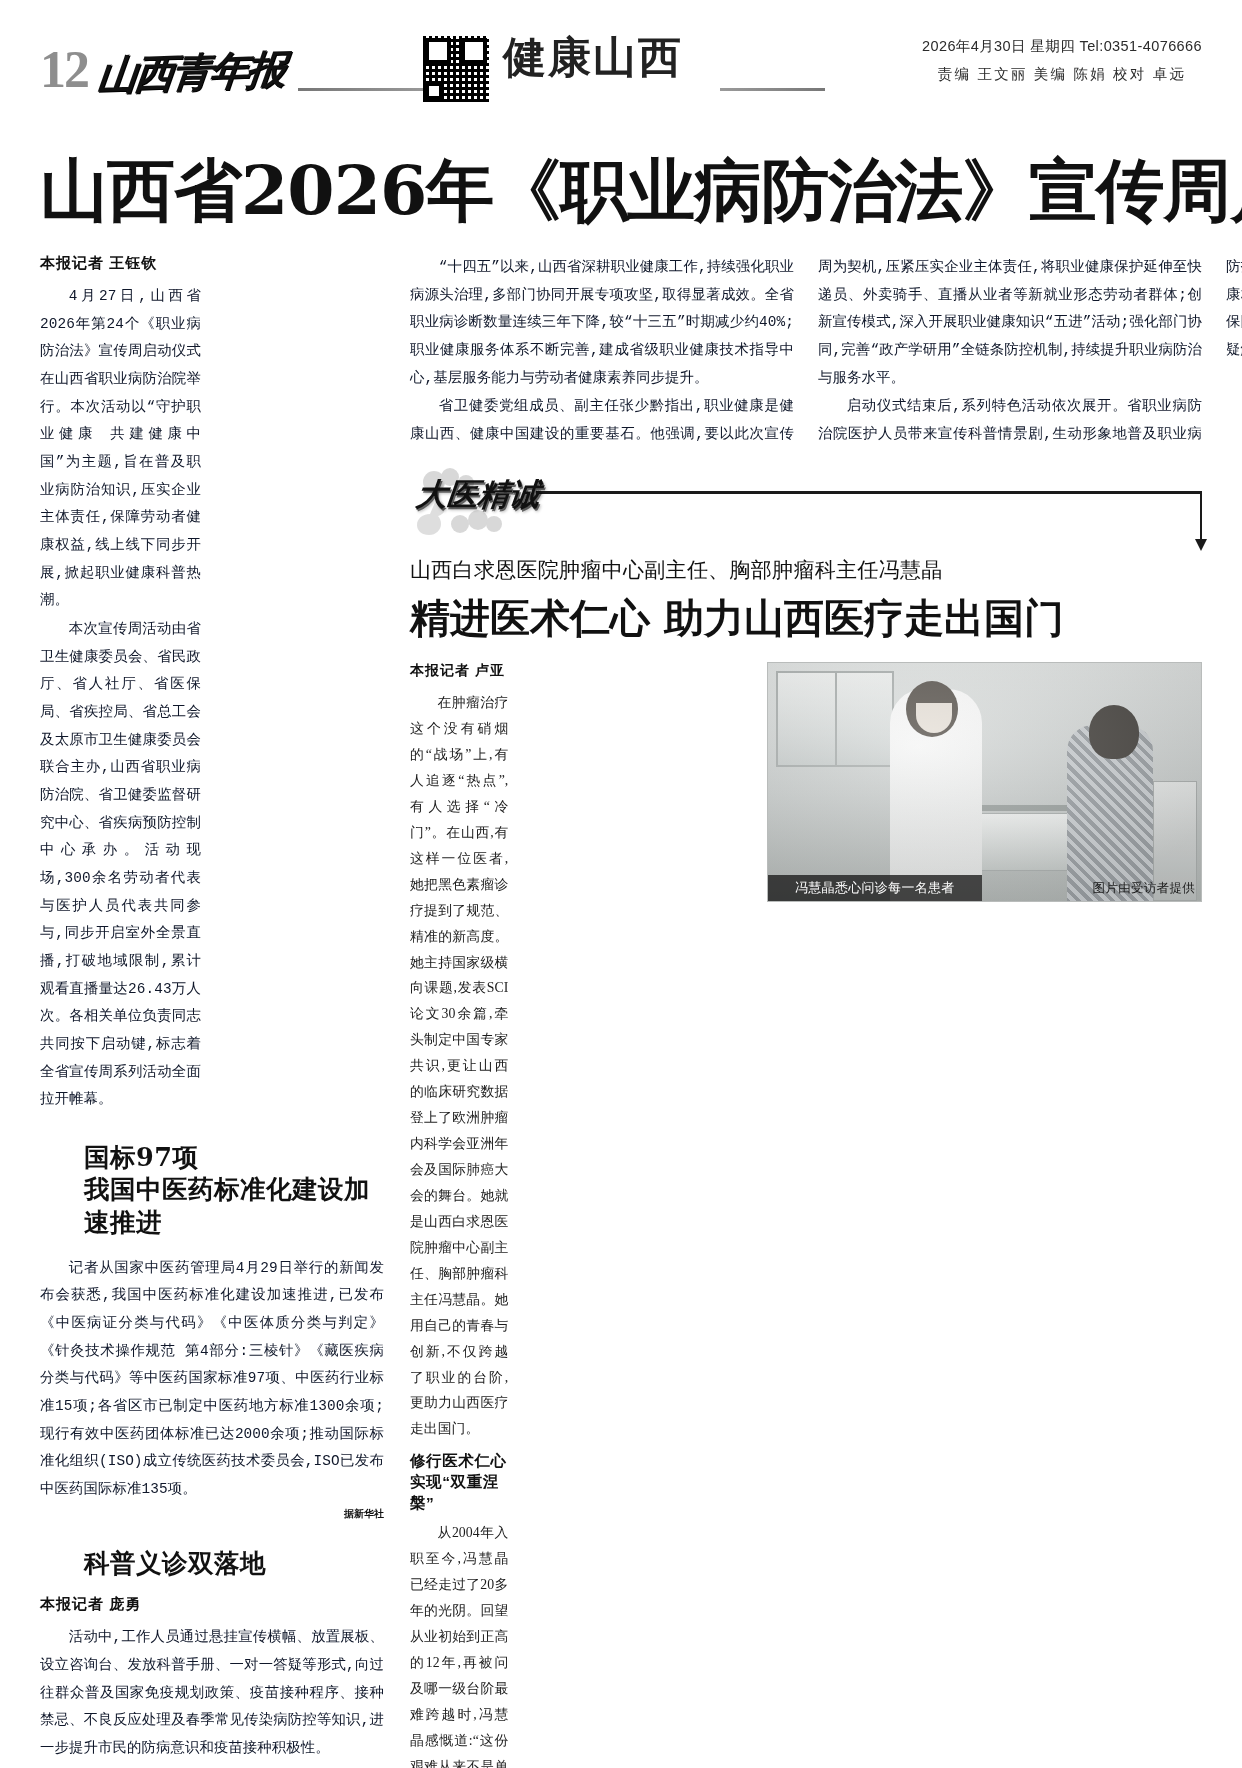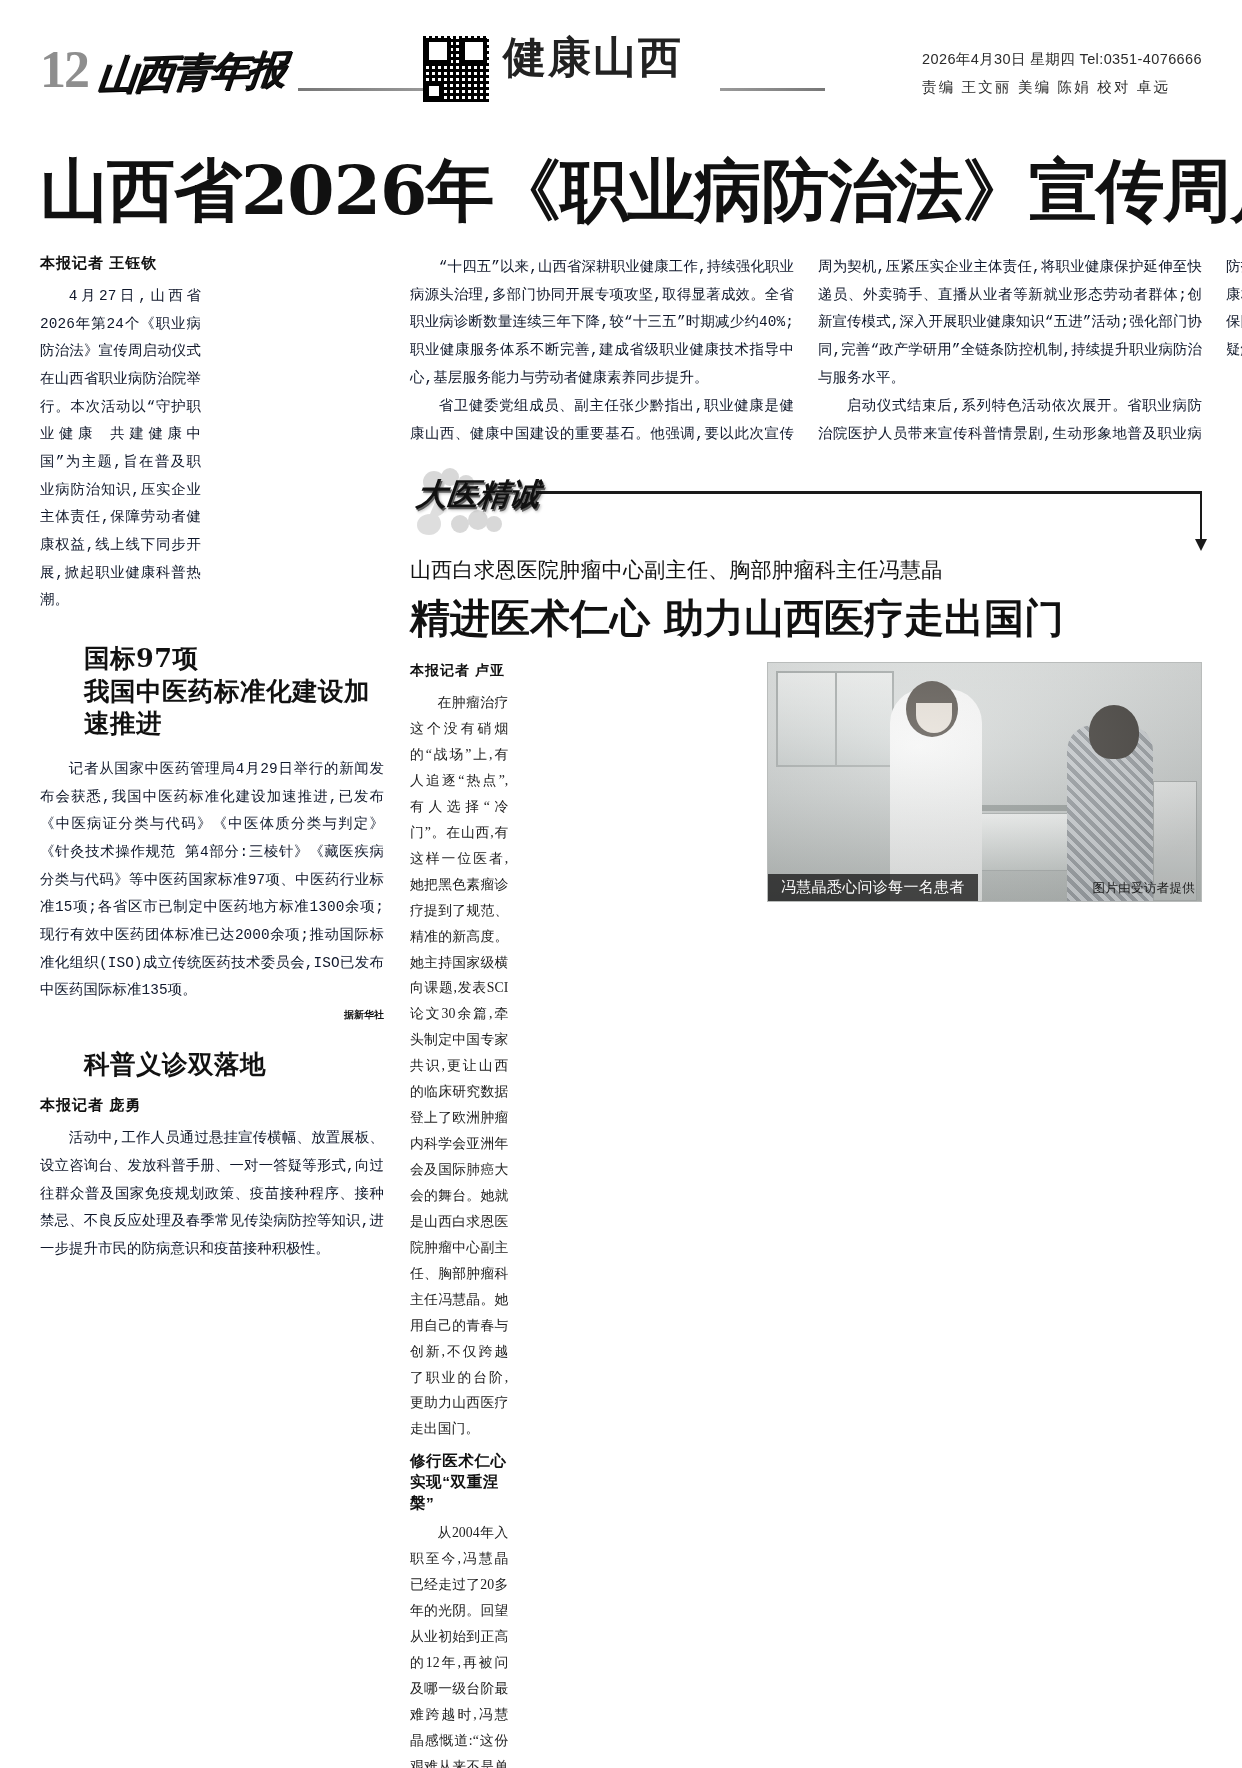--- a/index.html
+++ b/index.html
@@ -57,21 +57,21 @@
   .section-title {
     font-family:"DejaVu Serif","Liberation Serif",serif;
     font-size:43px; font-weight:bold; color:#222; letter-spacing:2px;
     line-height:1;
   }
   .mh-rule-right {
     position:absolute; left:680px; top:58px; width:105px; height:3px;
     background:linear-gradient(to right,#9a9a9a,#777);
   }
   .mh-right {
-    position:absolute; right:0; top:20px; text-align:left;
+    position:absolute; right:0; top:7px; text-align:center;
     font-family:"Liberation Sans","DejaVu Sans",sans-serif;
   }
   .mh-date { font-size:14.5px; color:#2b2b2b; letter-spacing:.4px; white-space:nowrap; }
   .mh-editors { font-size:14.5px; color:#2b2b2b; margin-top:9px; letter-spacing:2.2px; white-space:nowrap; }
 
   
   .main-headline {
     margin:14px 40px 0 40px;
     font-family:"DejaVu Serif","Liberation Serif",serif;
     font-weight:bold;
@@ -229,22 +229,22 @@
      repeating-linear-gradient(45deg,#9fa4a8 0 4px,#cfd3d6 4px 8px); border-radius:26px 26px 2px 2px; }
   .ph-phead { position:absolute; right:62px; top:42px; width:50px; height:54px; background:#4e4b47; border-radius:50% 50% 44% 44%; }
   .ph-cab { position:absolute; right:4px; bottom:0; width:44px; height:120px; background:linear-gradient(180deg,#e9ebea,#c2c6c5); border:1px solid #b0b4b3; }
   .ph-shade { position:absolute; inset:0; background:radial-gradient(ellipse at 35% 35%, rgba(255,255,255,.18), rgba(0,0,0,.10) 80%); }
 
   .photo-cap-overlay {
     position:absolute; left:0; bottom:0;
     background:rgba(25,25,25,.78);
     color:#fff;
     font-family:"Liberation Sans","DejaVu Sans",sans-serif;
-    font-size:15px;
-    padding:4px 13px;
+    font-size:13px;
+    padding:4px 27px;
     letter-spacing:.3px;
   }
   .photo-credit {
     position:absolute; right:0; bottom:0;
     background:rgba(25,25,25,.0);
     color:#1a1a1a;
     font-family:"Liberation Sans","DejaVu Sans",sans-serif;
     font-size:12.5px;
     padding:4px 6px;
     letter-spacing:.3px;
@@ -302,20 +302,21 @@
 
   <div class="main-headline">山西省2026年《职业病防治法》宣传周启动</div>
 
   <div class="body-grid">
 
     <div class="left-col">
 
       <div class="lead-cols">
         <div class="byline">本报记者 王钰钦</div>
         <p class="ptext">4月27日,山西省2026年第24个《职业病防治法》宣传周启动仪式在山西省职业病防治院举行。本次活动以“守护职业健康 共建健康中国”为主题,旨在普及职业病防治知识,压实企业主体责任,保障劳动者健康权益,线上线下同步开展,掀起职业健康科普热潮。</p>
+        <p class="ptext">本次宣传周活动由省卫生健康委员会、省民政厅、省人社厅、省医保局、省疾控局、省总工会及太原市卫生健康委员会联合主办,山西省职业病防治院、省卫健委监督研究中心、省疾病预防控制中心承办。活动现场,300余名劳动者代表与医护人员代表共同参与,同步开启室外全景直播,打破地域限制,累计观看直播量达26.43万人次。各相关单位负责同志共同按下启动键,标志着全省宣传周系列活动全面拉开帷幕。</p>
       </div>
 
       <div>
         <div class="sub-head">
           <span class="l2">国标97项</span>
           <span class="l2">我国中医药标准化建设加速推进</span>
         </div>
         <p class="ptext">记者从国家中医药管理局4月29日举行的新闻发布会获悉,我国中医药标准化建设加速推进,已发布《中医病证分类与代码》《中医体质分类与判定》《针灸技术操作规范 第4部分:三棱针》《藏医疾病分类与代码》等中医药国家标准97项、中医药行业标准15项;各省区市已制定中医药地方标准1300余项;现行有效中医药团体标准已达2000余项;推动国际标准化组织(ISO)成立传统医药技术委员会,ISO已发布中医药国际标准135项。</p>
         <div class="source-right">据新华社</div>
       </div>

